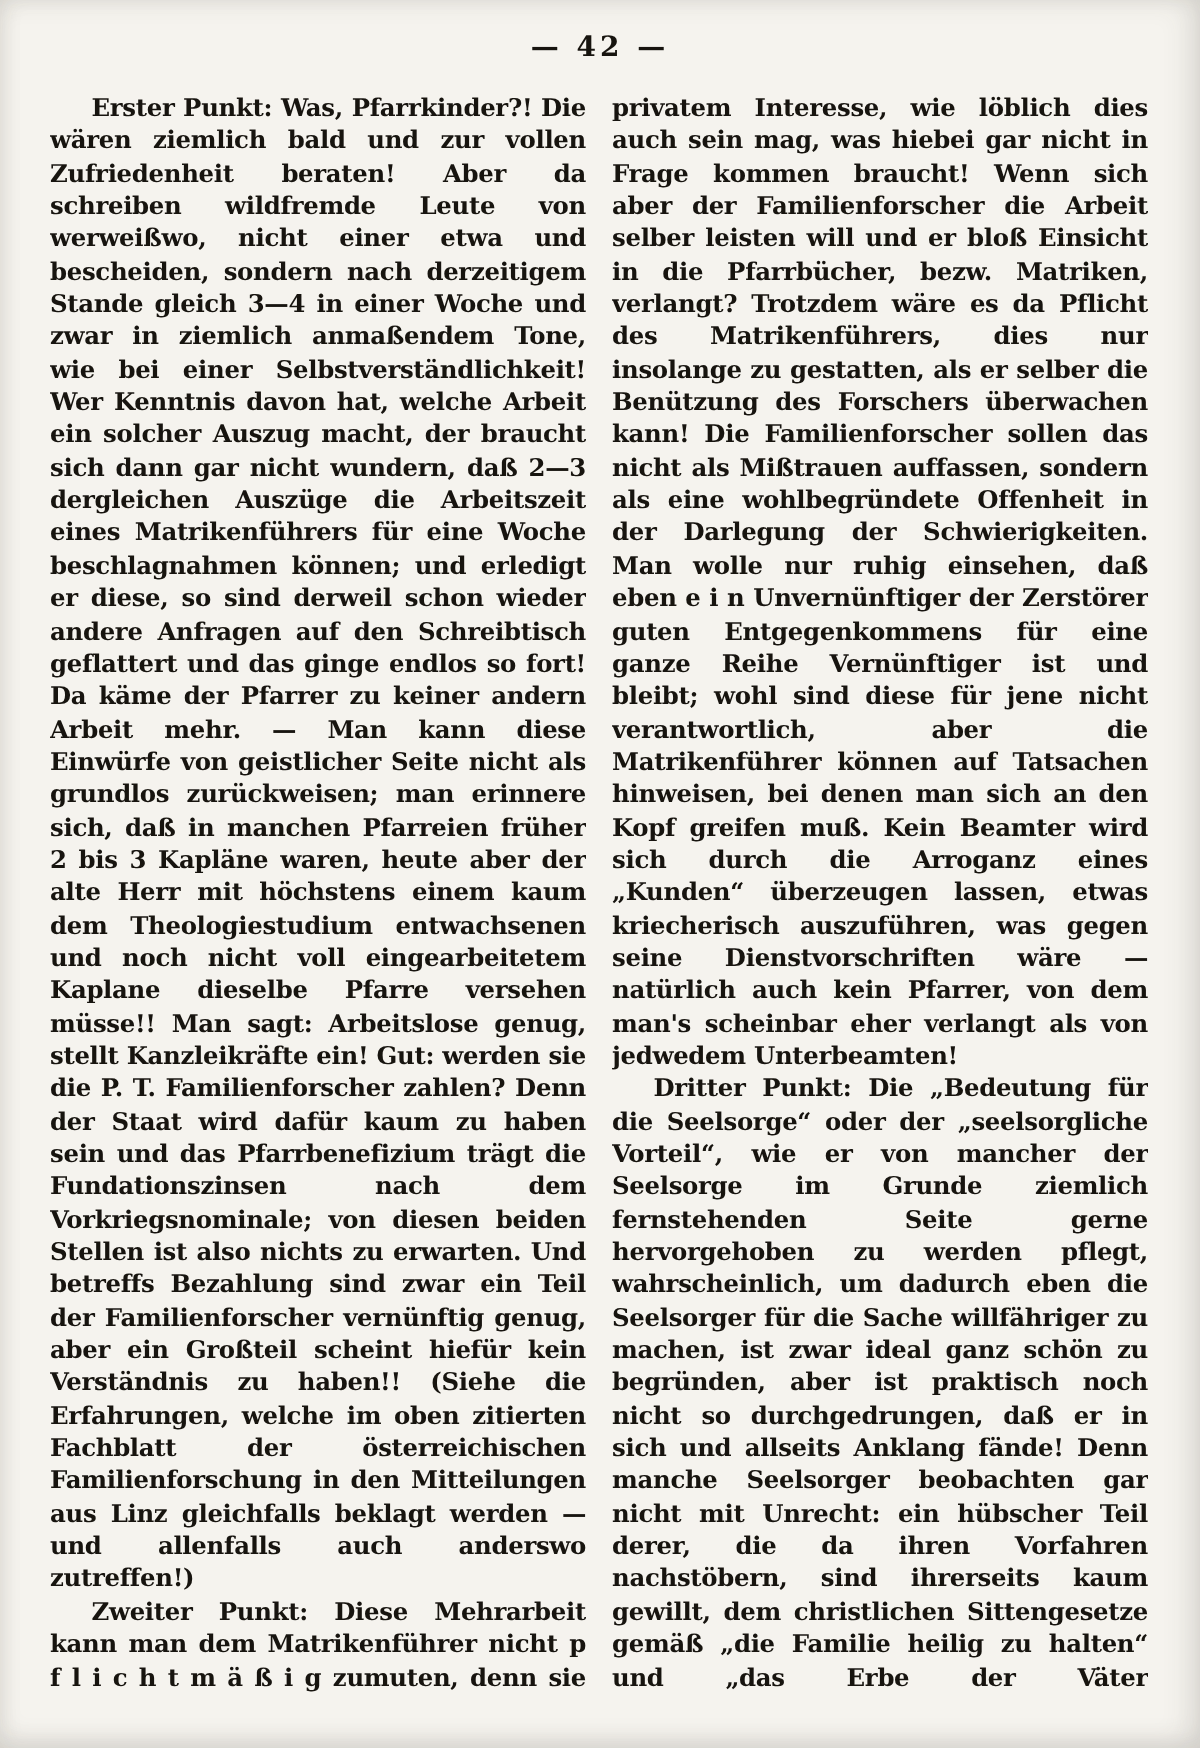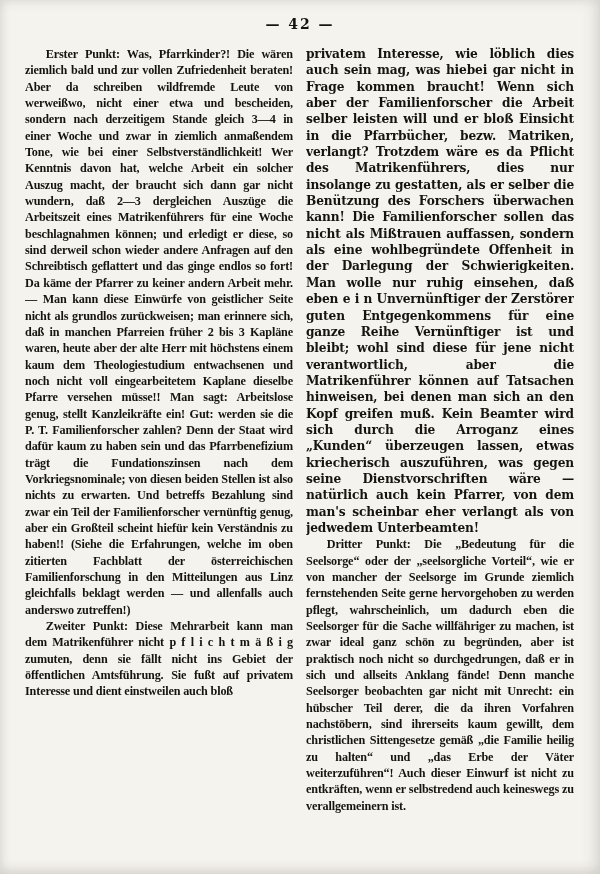--- a/index.html
+++ b/index.html
@@ -45,21 +45,20 @@
     font-weight: 700;
     font-size: 12.2px;
     line-height: 16.35px;
     letter-spacing: -0.15px;
   }
   .para {
     margin: 0;
   }
   .para.indent {
     text-indent: 1.7em;
-    font-family: Liberation Serif, serif;
   }
 </style>
 </head>
 <body>
 
 <div class="page-number">— 42 —</div>
 
 <div class="columns">
   <div class="col">
       <p class="para indent">Erster Punkt: Was, Pfarrkinder?! Die wären ziemlich bald und zur vollen Zufriedenheit beraten! Aber da schreiben wildfremde Leute von werweißwo, nicht einer etwa und bescheiden, sondern nach derzeitigem Stande gleich 3—4 in einer Woche und zwar in ziemlich anmaßendem Tone, wie bei einer Selbstverständlichkeit! Wer Kenntnis davon hat, welche Arbeit ein solcher Auszug macht, der braucht sich dann gar nicht wundern, daß 2—3 dergleichen Auszüge die Arbeitszeit eines Matrikenführers für eine Woche beschlagnahmen können; und erledigt er diese, so sind derweil schon wieder andere Anfragen auf den Schreibtisch geflattert und das ginge endlos so fort! Da käme der Pfarrer zu keiner andern Arbeit mehr. — Man kann diese Einwürfe von geistlicher Seite nicht als grundlos zurückweisen; man erinnere sich, daß in manchen Pfarreien früher 2 bis 3 Kapläne waren, heute aber der alte Herr mit höchstens einem kaum dem Theologiestudium entwachsenen und noch nicht voll eingearbeitetem Kaplane dieselbe Pfarre versehen müsse!! Man sagt: Arbeitslose genug, stellt Kanzleikräfte ein! Gut: werden sie die P. T. Familienforscher zahlen? Denn der Staat wird dafür kaum zu haben sein und das Pfarrbenefizium trägt die Fundationszinsen nach dem Vorkriegsnominale; von diesen beiden Stellen ist also nichts zu erwarten. Und betreffs Bezahlung sind zwar ein Teil der Familienforscher vernünftig genug, aber ein Großteil scheint hiefür kein Verständnis zu haben!! (Siehe die Erfahrungen, welche im oben zitierten Fachblatt der österreichischen Familienforschung in den Mitteilungen aus Linz gleichfalls beklagt werden — und allenfalls auch anderswo zutreffen!)</p>

